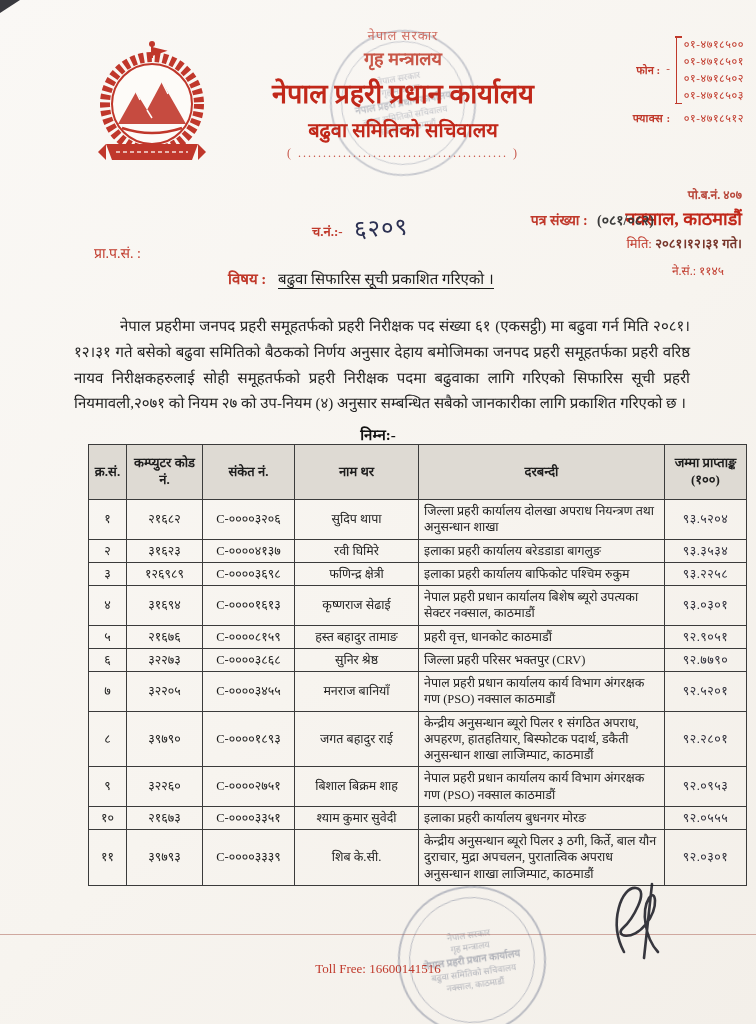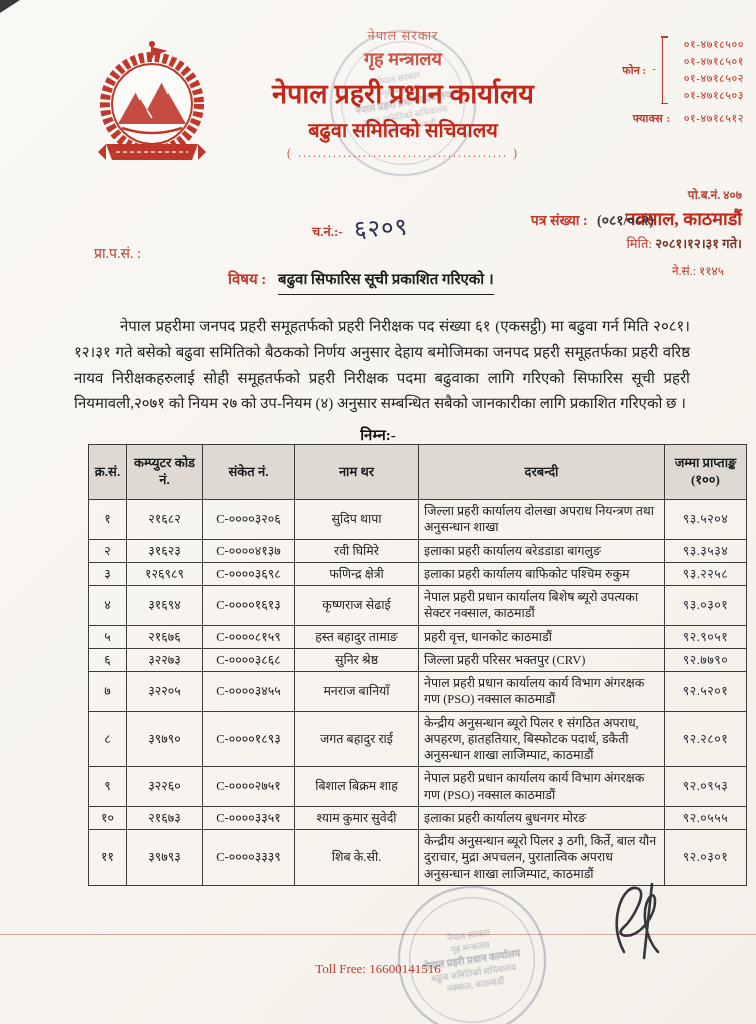--- a/index.html
+++ b/index.html
@@ -43,21 +43,21 @@
   .seal span{font-size:9px;display:block;}
   .seal .seal-big{font-size:10px;font-weight:bold;}
   .seal-header{left:330px;top:30px;width:142px;height:142px;transform:rotate(-10deg);}
   .seal-footer{left:398px;top:886px;width:144px;height:144px;transform:rotate(-8deg);opacity:.38;}
   
   .contact{position:absolute;right:12px;top:36px;width:170px;color:#c0392b;font-size:11px;}
   .phone-row{display:flex;justify-content:flex-end;align-items:flex-start;gap:6px;}
   .phone-label{font-weight:bold;margin-top:26px;color:#c0392b;}
   .phone-dash{margin-top:26px;}
   .phone-bracket{
-    border-left:1.5px solid #c0392b;padding-left:21px;position:relative;
+    border-left:1.5px solid #c0392b;padding-left:7px;position:relative;
   }
   .phone-bracket::before,.phone-bracket::after{
     content:"";position:absolute;left:-1.5px;width:7px;height:1.5px;background:#c0392b;
   }
   .phone-bracket::before{top:0;}
   .phone-bracket::after{bottom:0;}
   .phone-bracket div{line-height:1.55;letter-spacing:.5px;}
   .fax-row{margin-top:6px;text-align:right;letter-spacing:.5px;}
   .fax-row b{margin-right:10px;}
   .addr-block{position:absolute;right:14px;top:186px;text-align:right;color:#c0392b;}
@@ -73,21 +73,21 @@
   .chalani{position:absolute;left:218px;top:0px;color:#c0392b;font-weight:bold;font-size:13px;}
   .chalani .hand{
     font-family:"DejaVu Sans",sans-serif;
     color:#2c3152;font-size:24px;font-weight:normal;
     display:inline-block;transform:rotate(-3deg);margin-left:8px;letter-spacing:1px;
   }
   .prapasa{color:#c0392b;font-weight:normal;margin-top:14px;}
   
   .subject{position:absolute;left:228px;top:268px;font-size:15px;}
   .subject .lbl{color:#c0392b;font-weight:bold;margin-right:8px;}
-  .subject .txt{color:#1c1c1c;font-weight:bold;border-bottom:1.5px solid #1c1c1c;padding-bottom:7px;}
+  .subject .txt{color:#1c1c1c;font-weight:normal;border-bottom:1.5px solid #1c1c1c;padding-bottom:1px;}
   
   .body-par{
     position:absolute;left:74px;top:314px;width:616px;
     font-size:15px;line-height:1.72;color:#222;text-align:justify;text-indent:46px;
   }
   .nimna{
     position:absolute;left:0;top:424px;width:756px;text-align:center;
     font-size:15px;font-weight:bold;color:#111;
   }
   .nimna span{border-bottom:1.5px solid #111;padding:0 2px 1px;}

